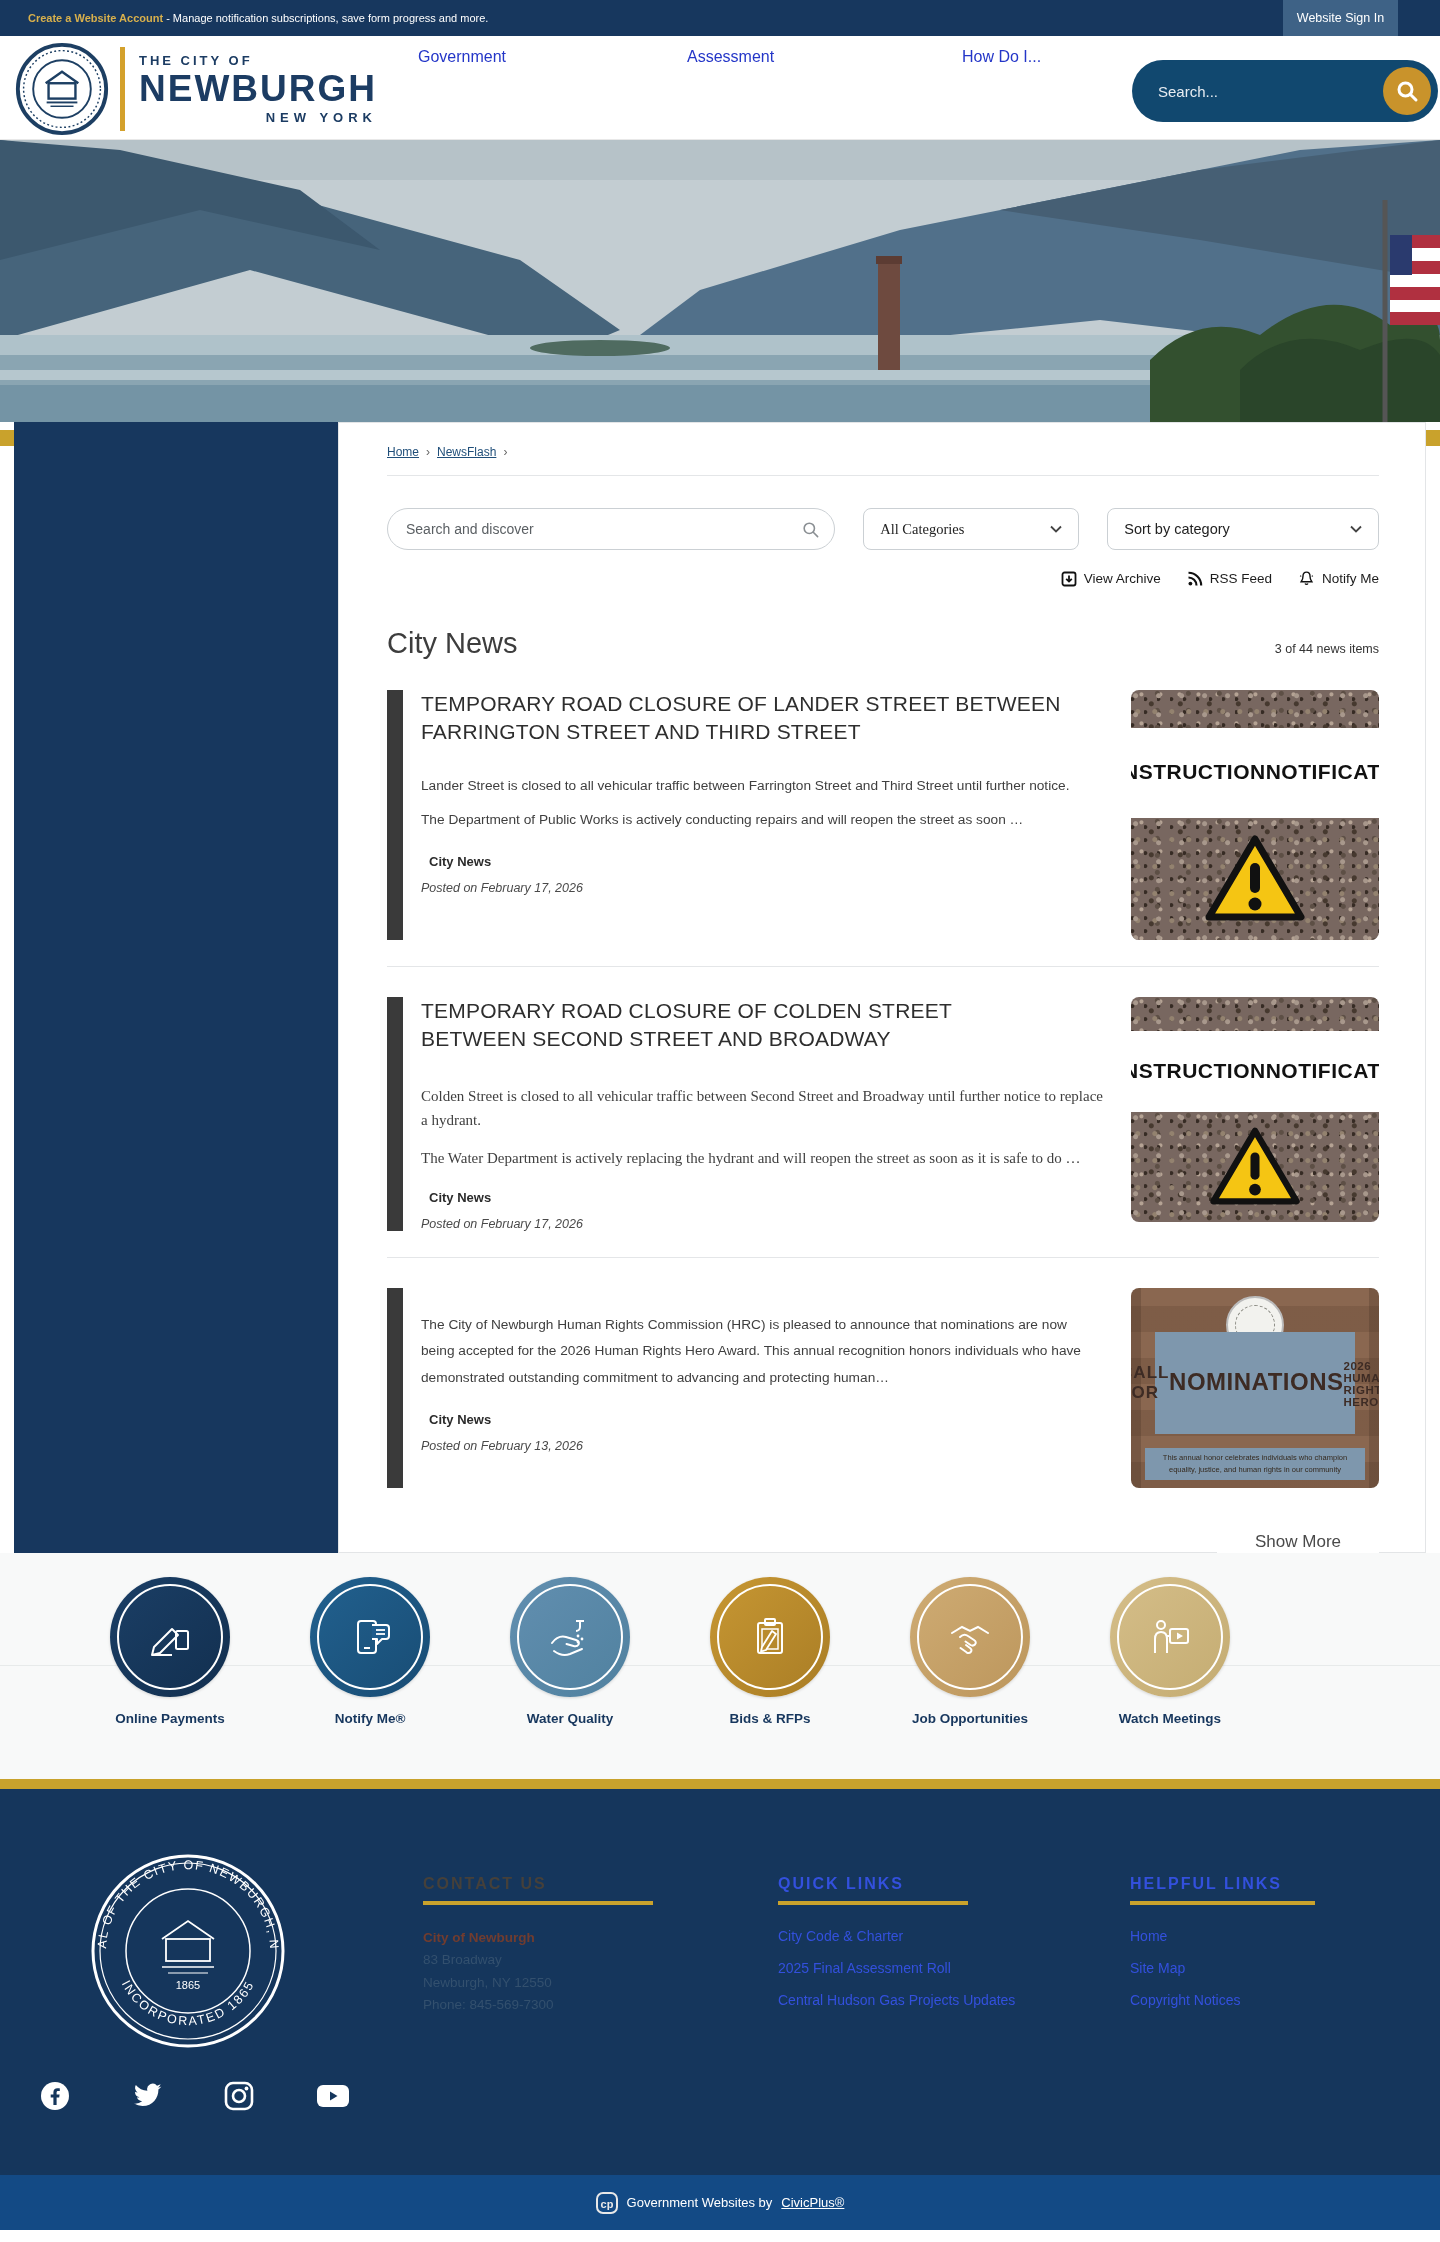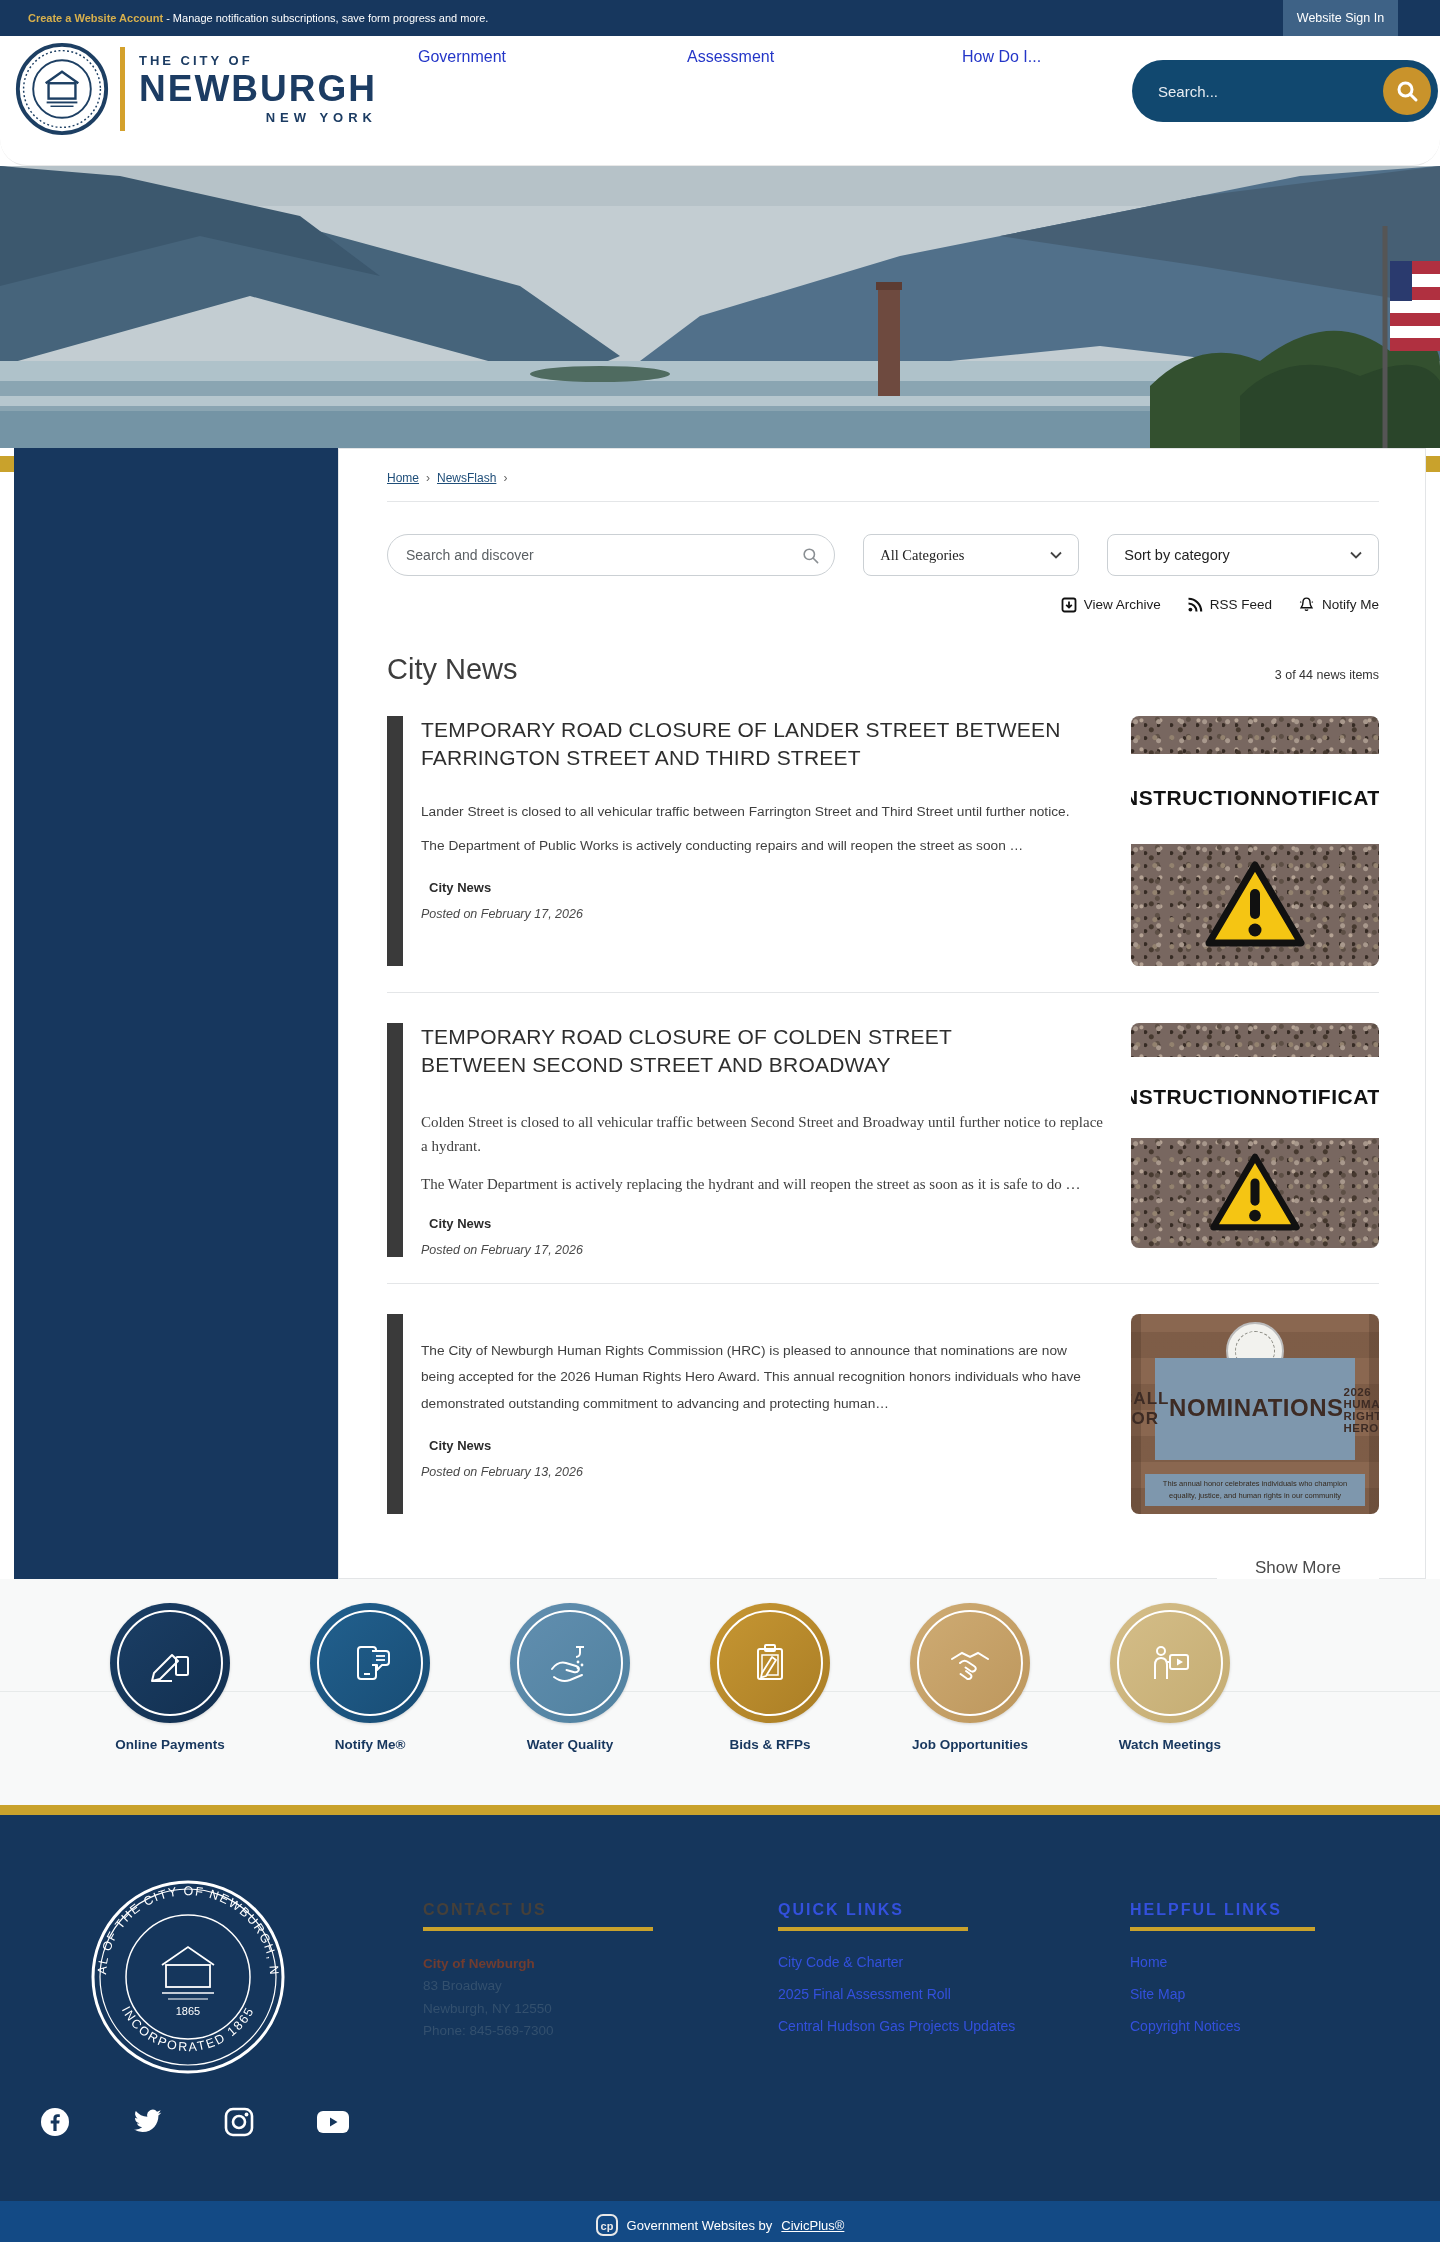--- a/index.html
+++ b/index.html
@@ -8,21 +8,21 @@
 
   
   .topbar { height:36px; background:#17375E; display:flex; align-items:center; justify-content:space-between; padding-left:28px; }
   .topbar-msg { font-size:11px; color:#fff; }
   .topbar-msg b { color:#D8B04C; }
   .signin-wrap { height:36px; display:flex; }
   .signin-btn { height:36px; width:115px; background:#3E6286; border:none; color:#fff; font-size:12.5px; font-family:"Liberation Sans",sans-serif; cursor:pointer; }
   .signin-spacer { width:42px; background:#17375E; }
 
   
-  .header { height:130px; background:#fff; position:relative; border-bottom:1px solid #e8e8e8;border-radius:27px; }
+  .header { height:104px; background:#fff; position:relative; border-bottom:1px solid #e8e8e8; }
   .logo { position:absolute; left:14px; top:5px; display:flex; align-items:center; }
   .logo-divider { width:5px; height:84px; background:#D4A12C; margin:0 14px 0 10px; }
   .logo-text { color:#1C3C63; }
   .logo-pre { font-size:13px; letter-spacing:3px; font-weight:bold; }
   .logo-city { font-size:37px; font-weight:bold; letter-spacing:2px; line-height:1.15; }
   .logo-state { font-size:13px; letter-spacing:5px; font-weight:bold; text-align:right; }
   .mainnav a { position:absolute; top:12px; font-size:16px; color:#2436C8; text-decoration:none; }
   .nav-0 { left:418px; } .nav-1 { left:687px; } .nav-2 { left:962px; }
   .hdr-search { position:absolute; left:1132px; top:24px; width:306px; height:62px; background:#11486F; border-radius:31px; display:flex; align-items:center; }
   .hdr-search input { flex:1; background:transparent; border:none; outline:none; color:#fff; font-size:15px; padding-left:26px; font-family:"Liberation Sans",sans-serif; }
@@ -125,21 +125,21 @@
   .f-underline { height:4px; background:#C9A22C; margin-top:8px; }
   .f-contact-lines { margin-top:22px; font-size:13.5px; line-height:1.65; color:#33506E; }
   .f-org { font-weight:bold; color:#713C2F; }
   .f-links { margin-top:22px; list-style:none; }
   .f-links li { margin-bottom:14px; }
   .f-links a { color:#3350DD; font-size:14px; text-decoration:none; }
   .social-row { position:absolute; left:40px; top:292px; display:flex; gap:62px; align-items:center; }
   .social-row a { display:block; cursor:pointer; }
 
   
-  .bottombar { height:48px; background:#134A85; display:flex; align-items:center; justify-content:center; gap:9px; }
+  .bottombar { height:55px; background:#134A85; display:flex; align-items:center; justify-content:center; gap:9px; }
   .bb-text { font-size:13px; color:#fff; }
   .bb-brand { color:#fff; text-decoration:underline; font-size:13px; }
 </style>
 </head>
 <body>
 
 <div class="topbar">
   <div class="topbar-msg">
     <b>Create a Website Account</b><span> - Manage notification subscriptions, save form progress and more.</span>
   </div>

